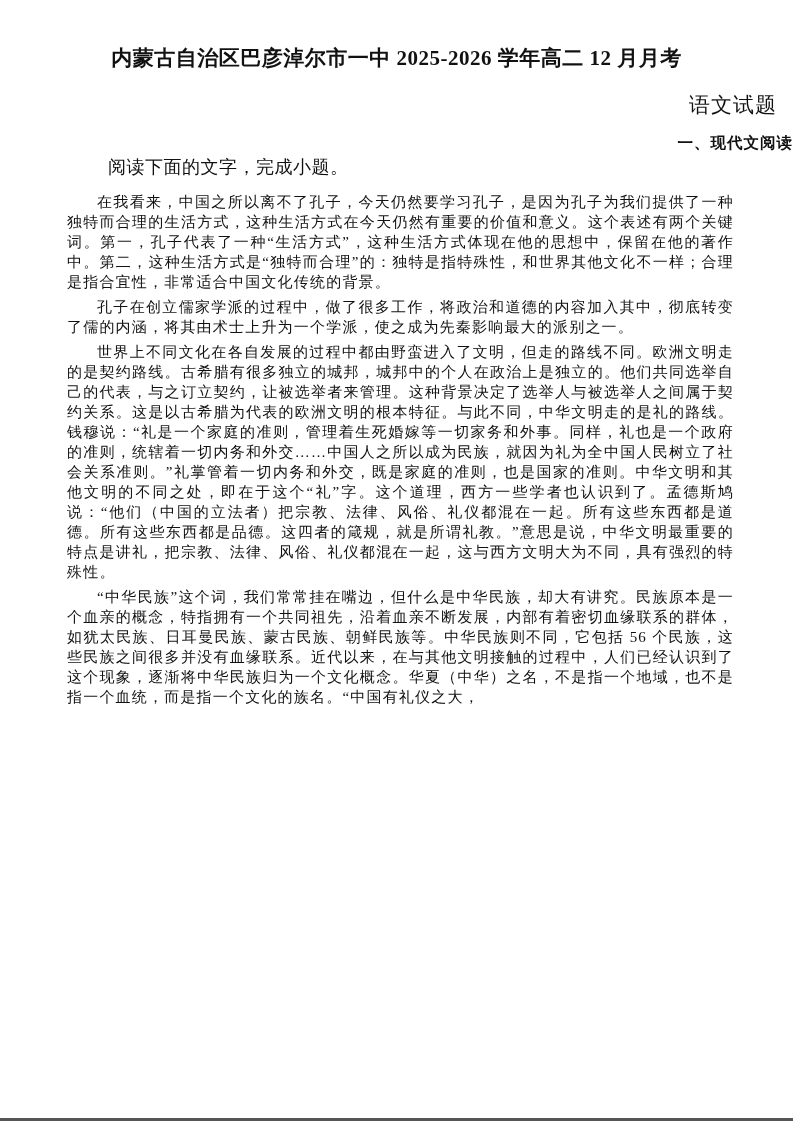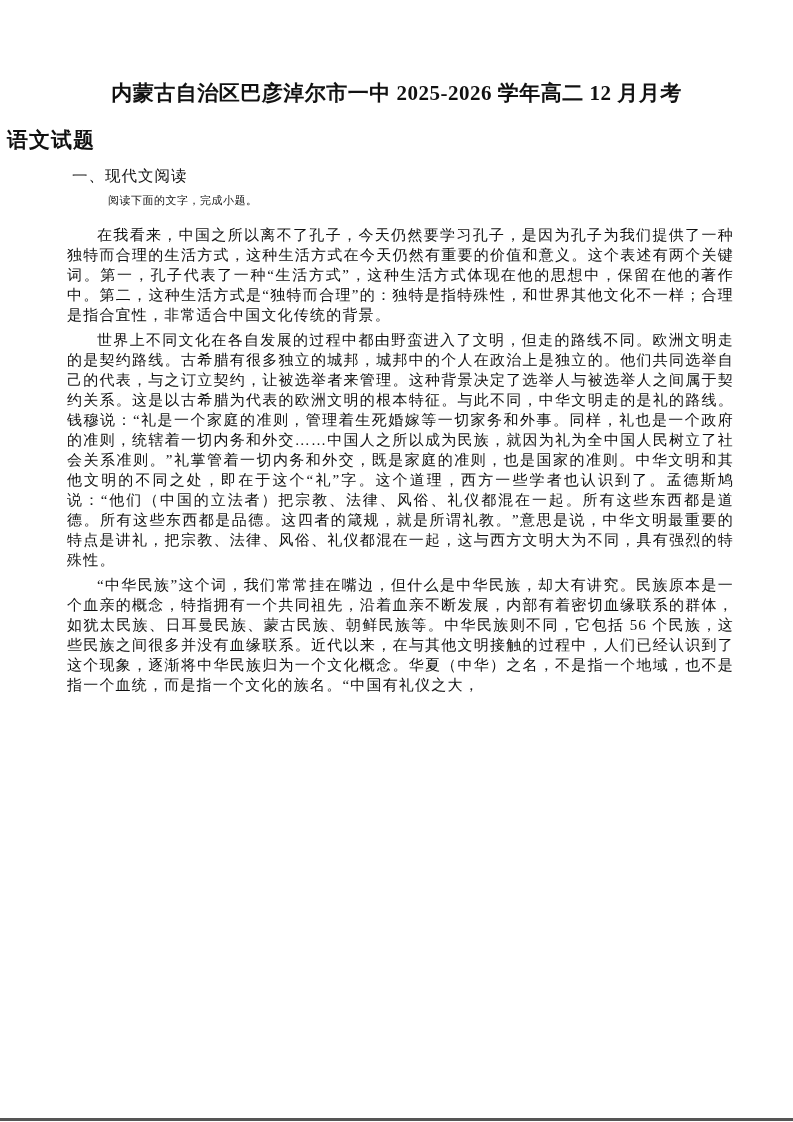--- a/index.html
+++ b/index.html
@@ -12,46 +12,47 @@
     width: 793px;
     height: 1122px;
     background: #ffffff;
     color: #111111;
     font-family: "Liberation Serif", serif;
     overflow: hidden;
     box-sizing: border-box;
   }
   .doc-title {
     margin: 0;
-    padding-top: 80px;
+    padding-top: 45px;
     text-align: center;
     font-size: 21px;
     line-height: 26px;
     font-weight: bold;
     letter-spacing: 0.5px;
   }
   .doc-subtitle {
-    margin: 7px;
+    margin: 16px;
     margin-top: 21px;
-    text-align: left;
+    text-align: right;
     font-size: 21px;
     line-height: 26px;
-    font-weight: bold;
+    font-weight: normal;
     letter-spacing: 1px;
   }
   .section-heading {
     margin: 14px 0 0 72px;
     font-size: 15.5px;
     line-height: 17px;
-    font-weight: normal;
+    font-weight: bold;
     letter-spacing: 1px;
+    text-align: right;
   }
   .instruction {
     margin: 7px 0 16px 108px;
-    font-size: 11px;
+    font-size: 18px;
     line-height: 18px;
     letter-spacing: 0.5px;
   }
   .passage {
     margin: 9px 59px 0 67px;
   }
   .passage p {
     margin: 0 0 5px 0;
     font-size: 15px;
     line-height: 20px;
@@ -77,19 +78,20 @@
   <h1 class="doc-title">内蒙古自治区巴彦淖尔市一中 2025-2026 学年高二 12 月月考</h1>
 
   <h2 class="doc-subtitle">语文试题</h2>
 
   <div class="section-heading">一、现代文阅读</div>
 
   <div class="instruction">阅读下面的文字，完成小题。</div>
 
   <div class="passage">
     <p>在我看来，中国之所以离不了孔子，今天仍然要学习孔子，是因为孔子为我们提供了一种独特而合理的生活方式，这种生活方式在今天仍然有重要的价值和意义。这个表述有两个关键词。第一，孔子代表了一种“生活方式”，这种生活方式体现在他的思想中，保留在他的著作中。第二，这种生活方式是“独特而合理”的：独特是指特殊性，和世界其他文化不一样；合理是指合宜性，非常适合中国文化传统的背景。</p>
+    <p>孔子在创立儒家学派的过程中，做了很多工作，将政治和道德的内容加入其中，彻底转变了儒的内涵，将其由术士上升为一个学派，使之成为先秦影响最大的派别之一。</p>
     <p>世界上不同文化在各自发展的过程中都由野蛮进入了文明，但走的路线不同。欧洲文明走的是契约路线。古希腊有很多独立的城邦，城邦中的个人在政治上是独立的。他们共同选举自己的代表，与之订立契约，让被选举者来管理。这种背景决定了选举人与被选举人之间属于契约关系。这是以古希腊为代表的欧洲文明的根本特征。与此不同，中华文明走的是礼的路线。钱穆说：“礼是一个家庭的准则，管理着生死婚嫁等一切家务和外事。同样，礼也是一个政府的准则，统辖着一切内务和外交……中国人之所以成为民族，就因为礼为全中国人民树立了社会关系准则。”礼掌管着一切内务和外交，既是家庭的准则，也是国家的准则。中华文明和其他文明的不同之处，即在于这个“礼”字。这个道理，西方一些学者也认识到了。孟德斯鸠说：“他们（中国的立法者）把宗教、法律、风俗、礼仪都混在一起。所有这些东西都是道德。所有这些东西都是品德。这四者的箴规，就是所谓礼教。”意思是说，中华文明最重要的特点是讲礼，把宗教、法律、风俗、礼仪都混在一起，这与西方文明大为不同，具有强烈的特殊性。</p>
     <p>“中华民族”这个词，我们常常挂在嘴边，但什么是中华民族，却大有讲究。民族原本是一个血亲的概念，特指拥有一个共同祖先，沿着血亲不断发展，内部有着密切血缘联系的群体，如犹太民族、日耳曼民族、蒙古民族、朝鲜民族等。中华民族则不同，它包括 56 个民族，这些民族之间很多并没有血缘联系。近代以来，在与其他文明接触的过程中，人们已经认识到了这个现象，逐渐将中华民族归为一个文化概念。华夏（中华）之名，不是指一个地域，也不是指一个血统，而是指一个文化的族名。“中国有礼仪之大，</p>
   </div>
 
   <div class="bottom-divider"></div>
 
 </div>
 
 </body></html>

